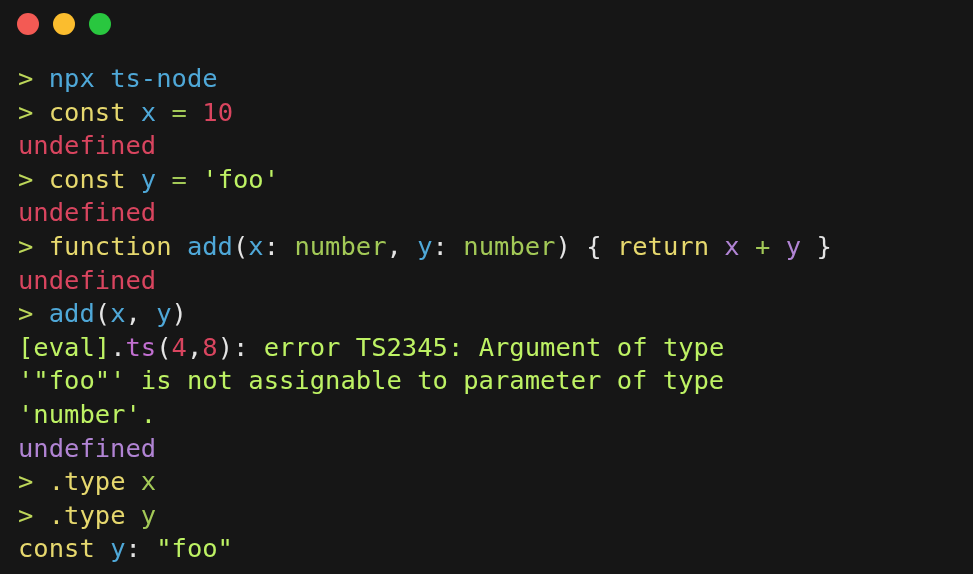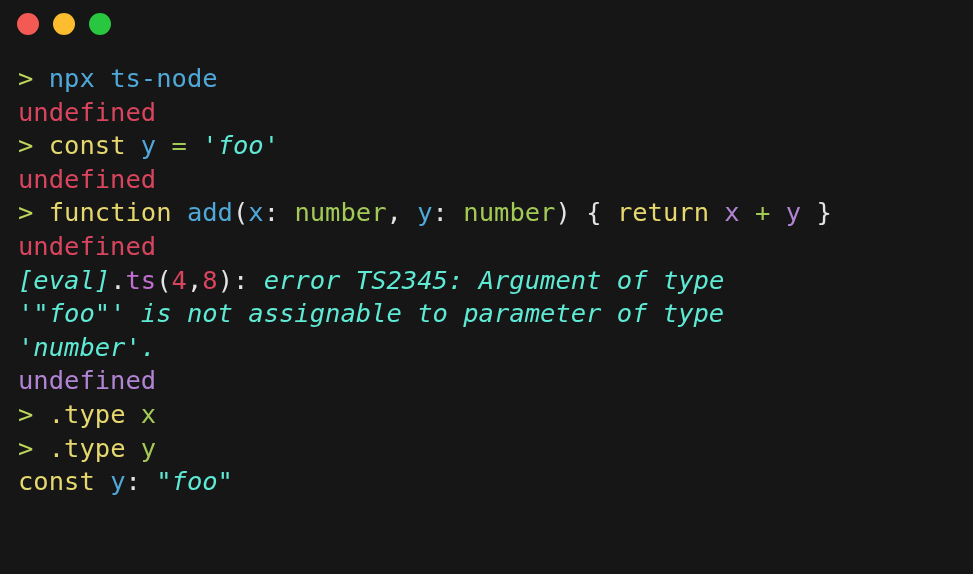--- a/index.html
+++ b/index.html
@@ -63,46 +63,48 @@
     font-family: "DejaVu Sans Mono", "Liberation Mono", monospace;
   }
   .line.wrapped {
     white-space: pre-wrap;
   }
 
   
   .tok { font-family: inherit; }
   .c-prompt    { color: #bdd75a; }
   .c-blue      { color: #4fa8d8; }
-  .c-cyan      { color: #5eead4; font-style: italic; }
+  .c-cyan      { color: #bef264; }
   .c-yellow    { color: #e6d86e; }
   .c-green     { color: #a3c957; }
   .c-red       { color: #d9455f; }
   .c-purple    { color: #b184d4; }
   .c-magenta   { color: #c16fd0; margin-top: 16px; }
   .c-white     { color: #e4e4e4; }
 </style>
 </head>
 <body>
 
 <div id="terminal-window">
 
   <div id="titlebar">
     <span class="traffic-light" style="background: rgb(243, 90, 84);"></span>
     <span class="traffic-light" style="background: rgb(251, 189, 46);"></span>
     <span class="traffic-light" style="background: rgb(41, 199, 63);"></span>
   </div>
 
   <div id="console">
       <div class="line"><span class="tok c-prompt">&gt; </span><span class="tok c-blue">npx ts-node</span></div>
+      <div class="line"><span class="tok c-prompt">&gt; </span><span class="tok c-yellow">const</span><span class="tok c-white"> </span><span class="tok c-blue">x</span><span class="tok c-white"> </span><span class="tok c-green">=</span><span class="tok c-white"> </span><span class="tok c-red">10</span></div>
       <div class="line"><span class="tok c-red">undefined</span></div>
       <div class="line"><span class="tok c-prompt">&gt; </span><span class="tok c-yellow">const</span><span class="tok c-white"> </span><span class="tok c-blue">y</span><span class="tok c-white"> </span><span class="tok c-green">=</span><span class="tok c-white"> </span><span class="tok c-cyan">'foo'</span></div>
       <div class="line"><span class="tok c-red">undefined</span></div>
       <div class="line"><span class="tok c-prompt">&gt; </span><span class="tok c-yellow">function</span><span class="tok c-white"> </span><span class="tok c-blue">add</span><span class="tok c-white">(</span><span class="tok c-blue">x</span><span class="tok c-white">: </span><span class="tok c-green">number</span><span class="tok c-white">, </span><span class="tok c-blue">y</span><span class="tok c-white">: </span><span class="tok c-green">number</span><span class="tok c-white">) { </span><span class="tok c-yellow">return</span><span class="tok c-white"> </span><span class="tok c-purple">x</span><span class="tok c-white"> </span><span class="tok c-green">+</span><span class="tok c-white"> </span><span class="tok c-purple">y</span><span class="tok c-white"> }</span></div>
       <div class="line"><span class="tok c-red">undefined</span></div>
+      <div class="line"><span class="tok c-prompt">&gt; </span><span class="tok c-blue">add</span><span class="tok c-white">(</span><span class="tok c-blue">x</span><span class="tok c-white">, </span><span class="tok c-blue">y</span><span class="tok c-white">)</span></div>
       <div class="line wrapped"><span class="tok c-cyan">[eval]</span><span class="tok c-white">.</span><span class="tok c-magenta">ts</span><span class="tok c-white">(</span><span class="tok c-red">4</span><span class="tok c-white">,</span><span class="tok c-red">8</span><span class="tok c-white">): </span><span class="tok c-cyan">error TS2345:</span><span class="tok c-cyan"> Argument of type '"foo"' is not assignable to parameter of type 'number'.</span></div>
       <div class="line"><span class="tok c-purple">undefined</span></div>
       <div class="line"><span class="tok c-prompt">&gt; </span><span class="tok c-yellow">.type</span><span class="tok c-white"> </span><span class="tok c-green">x</span></div>
       <div class="line"><span class="tok c-prompt">&gt; </span><span class="tok c-yellow">.type</span><span class="tok c-white"> </span><span class="tok c-green">y</span></div>
       <div class="line"><span class="tok c-yellow">const</span><span class="tok c-white"> </span><span class="tok c-blue">y</span><span class="tok c-white">: </span><span class="tok c-cyan">"foo"</span></div>
     </div>
 
 </div>
 
 </body></html>

